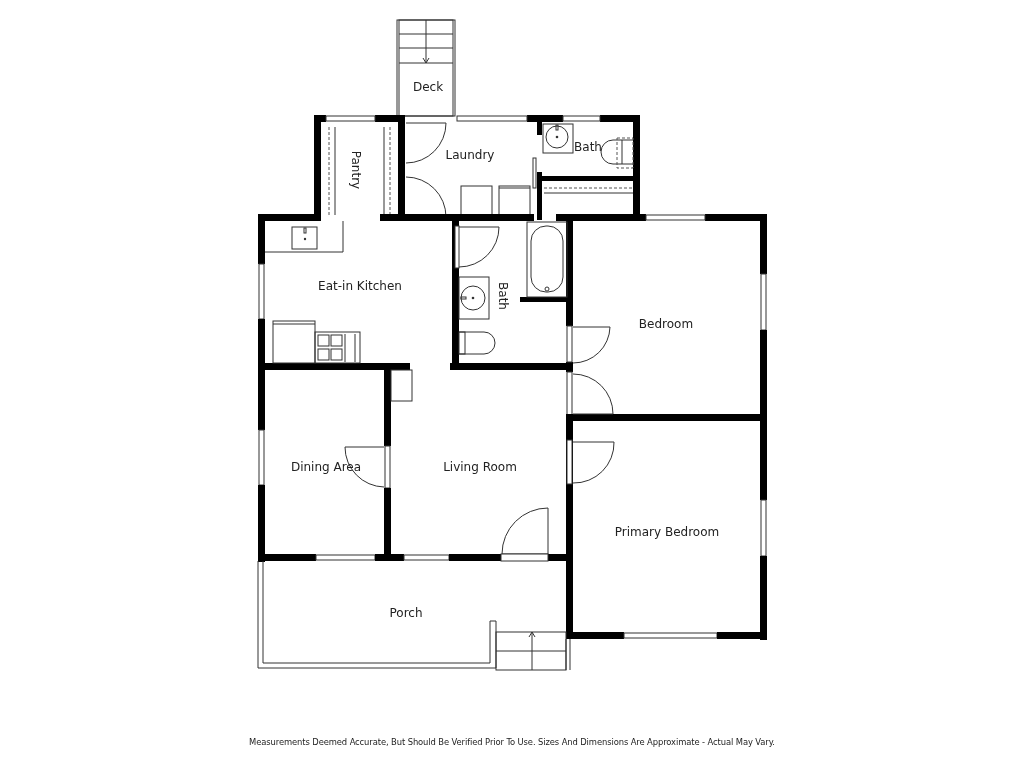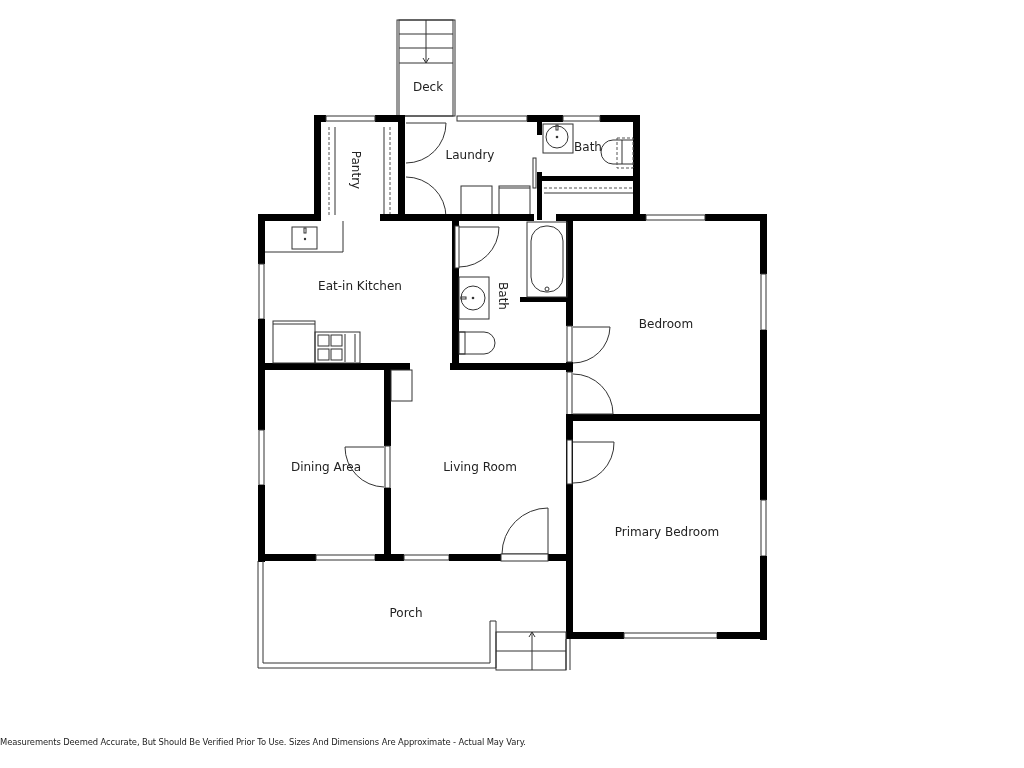--- a/index.html
+++ b/index.html
@@ -5,21 +5,21 @@
   html, body { margin: 0; padding: 0; background: #ffffff; }
   body { width: 1024px; height: 768px; position: relative; overflow: hidden; font-family: "DejaVu Sans", sans-serif; }
   #plan { position: absolute; left: 0; top: 0; width: 1024px; height: 768px; }
   .wall { fill: #000; }
   .thin { fill: none; stroke: #333; stroke-width: 1; }
   .thin2 { fill: #fff; stroke: #333; stroke-width: 1; }
   .dash { fill: none; stroke: #555; stroke-width: 1; stroke-dasharray: 3 2; }
   .win { fill: #fff; stroke: #333; stroke-width: 1; }
   .label { font-family: "DejaVu Sans", sans-serif; font-size: 12px; fill: #222; }
   .footer {
-    position: absolute; left: 0; width: 1024px; top: 737px; 
+    position: absolute; left: 0; width: 1024px; top: 737px; text-align: center;
     font-family: "DejaVu Sans", sans-serif; font-size: 8.4px; color: #222; letter-spacing: -0.1px;
   }
 </style>
 </head>
 <body>
 
 <svg id="plan" viewBox="0 0 1024 768" xmlns="http://www.w3.org/2000/svg">
 
   <g>
     <rect class="thin" x="397" y="20" width="58" height="96"></rect>

